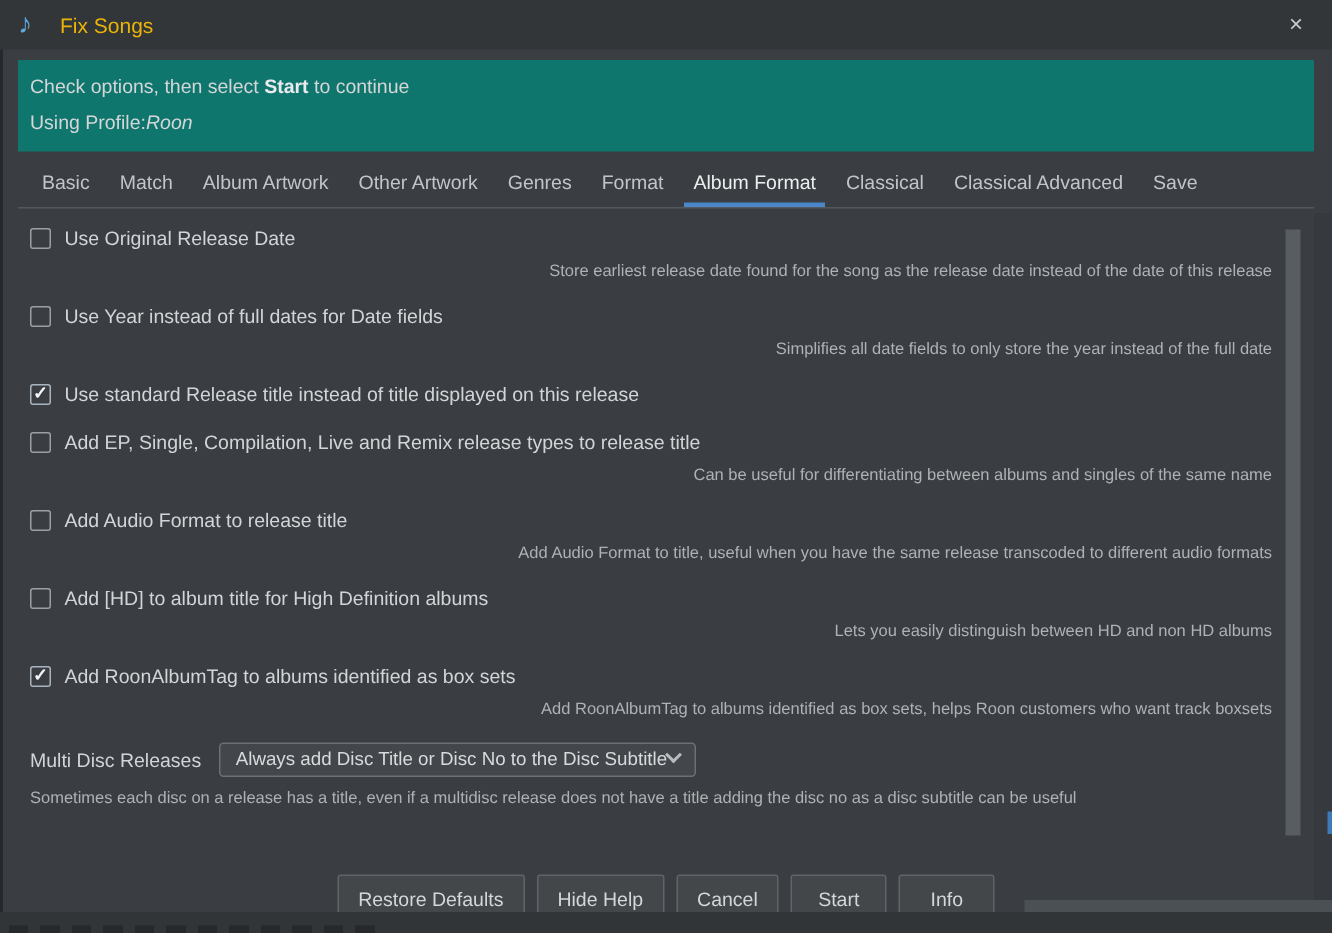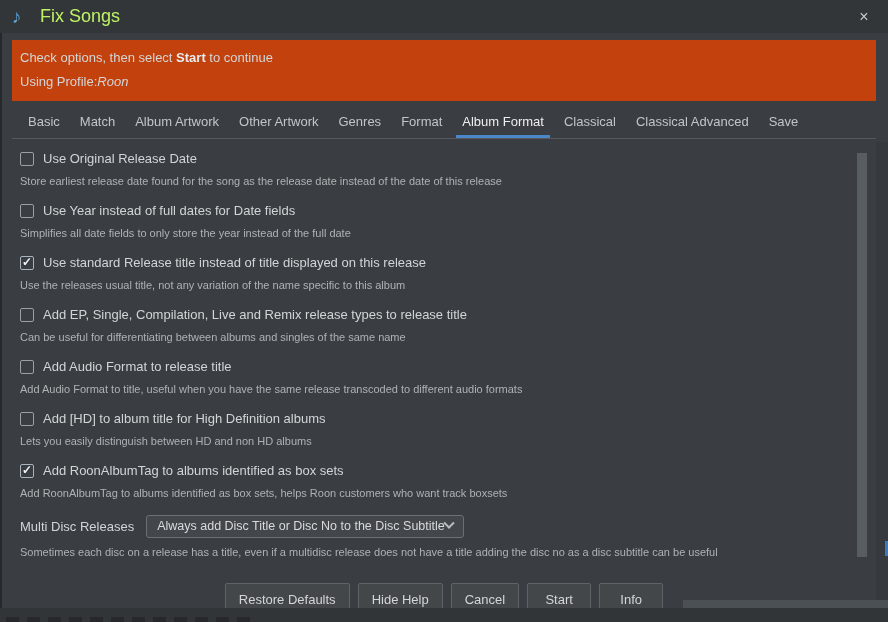--- a/index.html
+++ b/index.html
@@ -22,33 +22,33 @@
     padding: 0 12px;
   }
   .app-icon {
     width: 18px; height: 20px;
     font-size: 19px; line-height: 20px;
     background: linear-gradient(125deg, #57a7e8 40%, #f3c938 62%);
     -webkit-background-clip: text; background-clip: text;
     color: transparent;
     margin-right: 10px;
   }
-  .win-title { font-size: 18px; color: #bef264; }
+  .win-title { font-size: 14px; color: #eab308; }
   .close-btn {
     margin-left: auto;
     font-size: 16px; color: #c7cacc;
     width: 24px; text-align: center;
     cursor: default;
   }
 
   
   .header-band {
     margin: 7px 12px 0 12px;
     height: 61px;
-    background: #c2410c;
+    background: #0f766e;
     padding: 10px 8px 0 8px;
     font-size: 13px; color: #d4d6d8;
   }
   .band-line1 { margin-bottom: 9px; }
   .band-line1 b { color: #e9ebec; }
   .profile-value { font-style: italic; }
 
   
   .tabs {
     margin: 0 12px;
@@ -63,21 +63,21 @@
     cursor: default;
   }
   .tab.active {
     color: #eceeef;
     padding-bottom: 6px;
     border-bottom: 3px solid #4a86c8;
   }
 
   
   .content { padding: 11px 40px 0 20px; }
-  .option { margin-bottom: 14px; }
+  .option { margin-bottom: 14px; text-align: right; }
   .opt-row { display: flex; align-items: center; gap: 9px; height: 18px; margin-bottom: 6px; }
   .cb {
     width: 14px; height: 14px; flex: 0 0 14px;
     border: 1px solid #9aa0a5;
     border-radius: 2px;
     background: #3a3e42;
     position: relative;
   }
   .cb .tick {
     display: none;
@@ -199,21 +199,20 @@
           <div class="opt-help">Simplifies all date fields to only store the year instead of the full date</div>
         </div>
 
         <div class="option">
           <div class="opt-row">
             <span class="cb on">
               <span class="tick">✓</span>
             </span>
             <span class="opt-label">Use standard Release title instead of title displayed on this release</span>
           </div>
-          <div class="opt-help">Use the releases usual title, not any variation of the name specific to this album</div>
         </div>
 
         <div class="option">
           <div class="opt-row">
             <span class="cb"></span>
             <span class="opt-label">Add EP, Single, Compilation, Live and Remix release types to release title</span>
           </div>
           <div class="opt-help">Can be useful for differentiating between albums and singles of the same name</div>
         </div>
 

